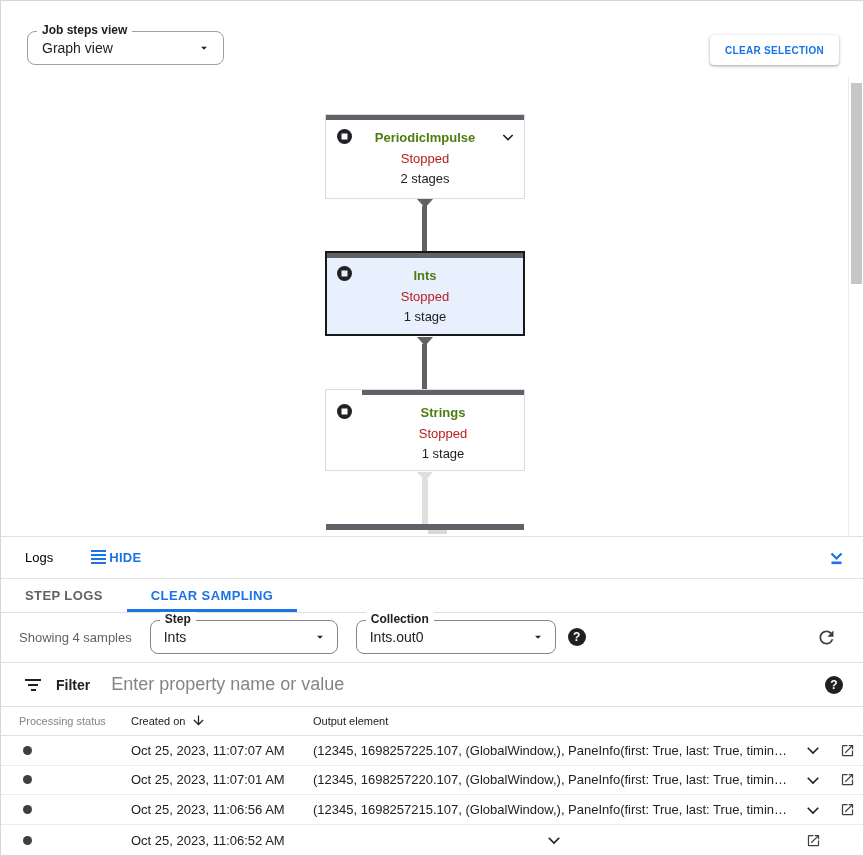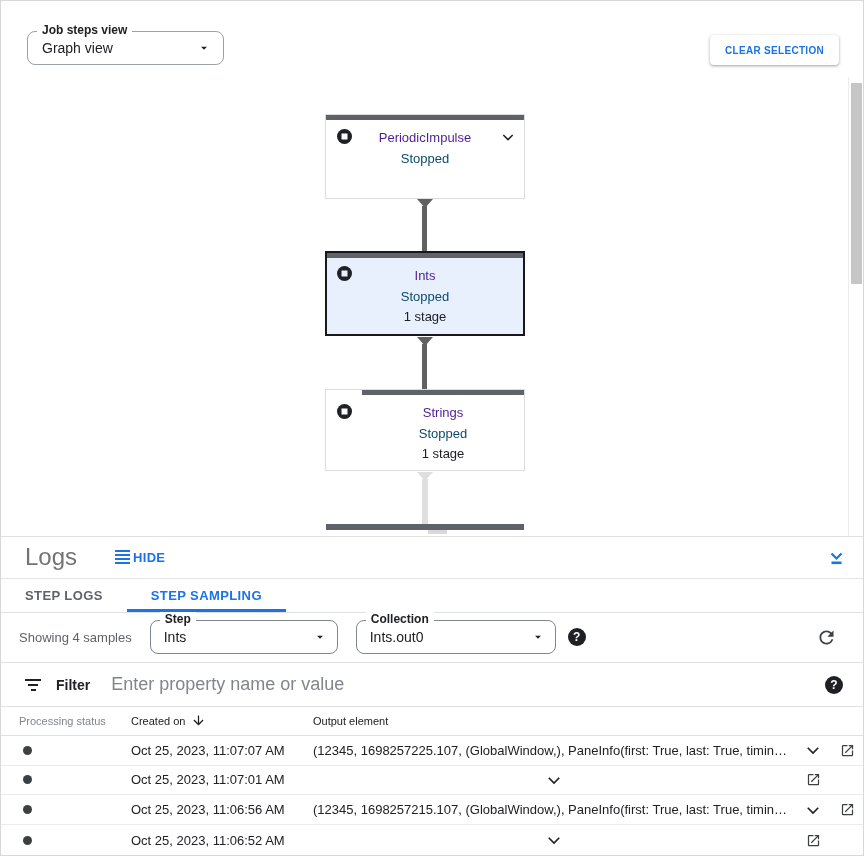--- a/index.html
+++ b/index.html
@@ -29,22 +29,22 @@
   }
 
   
   .node {
     position:absolute; left:324px; width:200px; background:#fff;
     border:1px solid #dadce0; text-align:center;
   }
   .node.selected { background:#e8f0fe; border:2px solid #17181a; }
   .node-bar { height:5px; background:#5f6368; }
   .node.selected .node-bar { height:5px; }
-  .node-title { font-size:13px; font-weight:normal; color:#4c1d95; margin-top:10px; }
-  .node-status { font-size:13px; color:#0c4a6e; margin-top:6px; }
+  .node-title { font-size:13px; font-weight:bold; color:#4d7c0f; margin-top:10px; }
+  .node-status { font-size:13px; color:#b91c1c; margin-top:6px; }
   .node-stages { font-size:13px; color:#202124; margin-top:5px; }
   .stop-icon { position:absolute; left:10px; top:13px; }
   .node.selected .stop-icon { left:9px; top:12px; }
   .node-chevron { position:absolute; right:8px; top:14px; }
 
   .edge-line { position:absolute; left:421px; width:5px; background:#616161; }
   .edge-arrow {
     position:absolute; left:416px; width:0; height:0;
     border-left:8px solid transparent; border-right:8px solid transparent;
     border-top:9px solid #616161;
@@ -56,21 +56,21 @@
 
   .gscroll { position:absolute; right:0; top:76px; width:15px; height:459px; background:#fff; border-left:1px solid #ececec; }
   .gthumb { position:absolute; left:2px; top:6px; width:11px; height:201px; background:#c6c6c6; }
 
   
   .logs {
     position:absolute; left:0; right:0; top:535px; bottom:0; background:#fff;
     border-top:1px solid #e0e0e0; display:flex; flex-direction:column;
   }
   .logs-header { height:42px; display:flex; align-items:center; padding:0 18px 0 24px; border-bottom:1px solid #e4e4e4; }
-  .logs-title { font-size:24px; color:#737373; }
+  .logs-title { font-size:13px; color:#000000; }
   .hide-btn { display:flex; align-items:center; gap:3px; margin-left:38px; color:#1a73e8; font-size:13px; font-weight:bold; letter-spacing:.3px; cursor:pointer; }
   .hide-bars { display:flex; flex-direction:column; gap:2px; }
   .hide-bars i { display:block; width:15px; height:2px; background:#1a73e8; }
   .spacer { flex:1; }
   .minimize-btn { cursor:pointer; display:flex; align-items:center; }
 
   .tabs { display:flex; height:34px; border-bottom:1px solid #e0e0e0; }
   .tab { padding:0 24px; display:flex; align-items:center; font-size:13px; font-weight:bold; letter-spacing:.4px; color:#5f6368; position:relative; cursor:pointer; }
   .tab.active { color:#1a73e8; }
   .tab.active::after { content:''; position:absolute; left:0; right:0; bottom:0; height:3px; background:#1a73e8; }
@@ -131,20 +131,21 @@
     <div class="node-bar"></div>
     <svg class="stop-icon" width="17" height="17" viewBox="0 0 17 17">
       <circle cx="8.5" cy="8.5" r="7.5" fill="#202124"></circle>
         <rect x="5.5" y="5.5" width="6" height="6" fill="#ffffff"></rect>
     </svg>
     <div class="node-title">PeriodicImpulse</div>
     <svg class="node-chevron" width="16" height="16" viewBox="0 0 24 24">
         <path d="M5 9l7 7 7-7" fill="none" stroke="#202124" stroke-width="2.4"></path>
       </svg>
     <div class="node-status">Stopped</div>
+    <div class="node-stages">2 stages</div>
   </div>
 
   <div class="edge-arrow" style="top:198px;"></div>
   <div class="edge-line" style="top:205px; height:45px;"></div>
 
   <div class="node selected" style="top:250px; height:85px;">
     <div class="node-bar"></div>
     <svg class="stop-icon" width="17" height="17" viewBox="0 0 17 17">
       <circle cx="8.5" cy="8.5" r="7.5" fill="#202124"></circle>
         <rect x="5.5" y="5.5" width="6" height="6" fill="#e8f0fe"></rect>
@@ -194,21 +195,21 @@
       <span class="minimize-btn">
         <svg width="17" height="17" viewBox="0 0 17 17">
           <path d="M3.5 4.5l5 5 5-5" fill="none" stroke="#1a73e8" stroke-width="2.2"></path>
           <rect x="3.5" y="12.5" width="10" height="2.6" fill="#1a73e8"></rect>
         </svg>
       </span>
     </div>
 
     <div class="tabs">
       <div class="tab">STEP LOGS</div>
-      <div class="tab active">STEP SAMPLING</div>
+      <div class="tab active">CLEAR SAMPLING</div>
     </div>
 
     <div class="toolbar">
       <span class="showing">Showing 4 samples</span>
       <div class="select-field field-step">
         <span class="notch-label">Step</span>
         <span class="fvalue">Ints</span>
         <svg width="14" height="14" viewBox="0 0 24 24">
             <path d="M7 10l5 5 5-5z" fill="#202124"></path>
           </svg>
@@ -264,20 +265,21 @@
       <span class="row-icon">
           <svg width="15" height="15" viewBox="0 0 24 24">
             <path d="M19 19H5V5h7V3H5a2 2 0 0 0-2 2v14a2 2 0 0 0 2 2h14c1.1 0 2-.9 2-2v-7h-2v7zM14 3v2h3.59l-9.83 9.83 1.41 1.41L19 6.41V10h2V3h-7z" fill="#3c4043"></path>
           </svg>
         </span>
     </div>
 
     <div class="grid-cols trow">
       <span class="dot"></span>
       <span>Oct 25, 2023, 11:07:01 AM</span>
+      <span class="cell-output">(12345, 1698257220.107, (GlobalWindow,), PaneInfo(first: True, last: True, timing…</span>
       <span class="row-icon">
           <svg width="18" height="18" viewBox="0 0 24 24">
             <path d="M5 9l7 7 7-7" fill="none" stroke="#202124" stroke-width="2.2"></path>
           </svg>
         </span>
       <span class="row-icon">
           <svg width="15" height="15" viewBox="0 0 24 24">
             <path d="M19 19H5V5h7V3H5a2 2 0 0 0-2 2v14a2 2 0 0 0 2 2h14c1.1 0 2-.9 2-2v-7h-2v7zM14 3v2h3.59l-9.83 9.83 1.41 1.41L19 6.41V10h2V3h-7z" fill="#3c4043"></path>
           </svg>
         </span>

